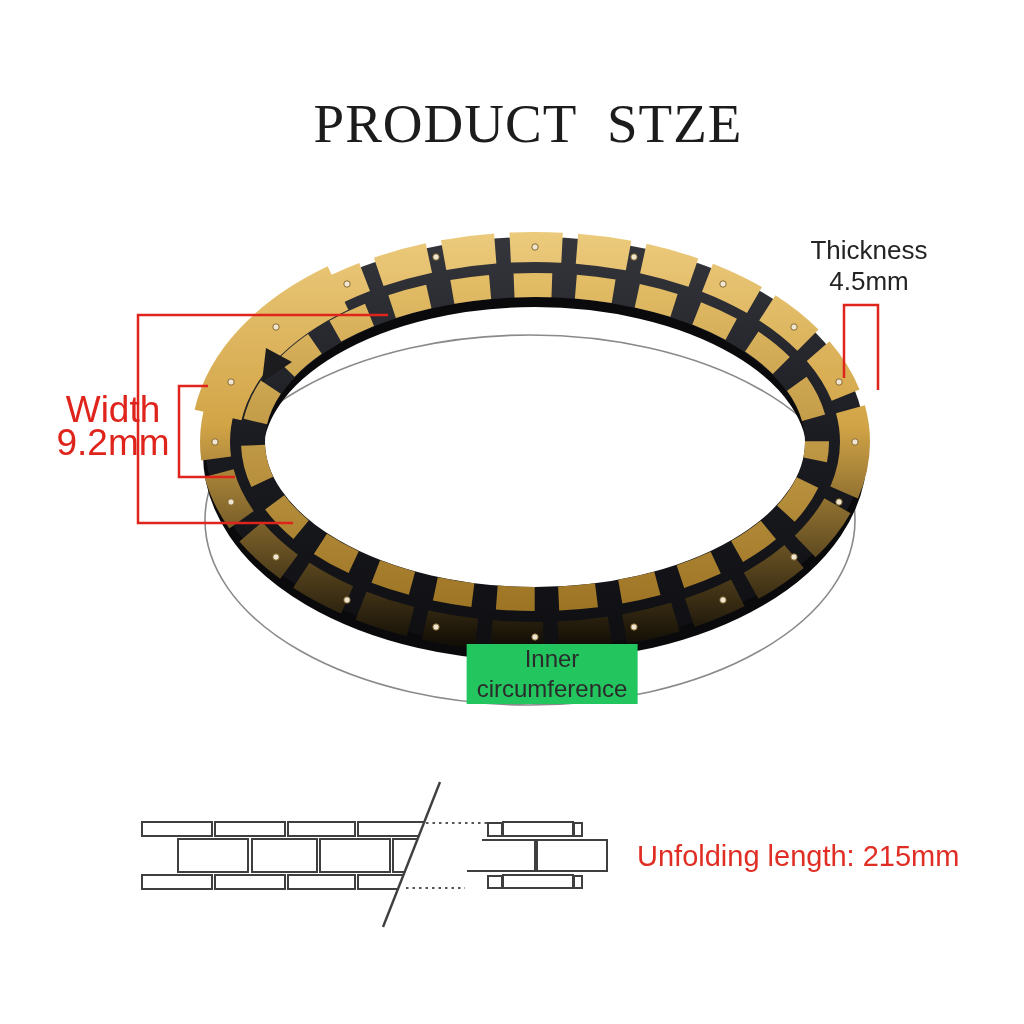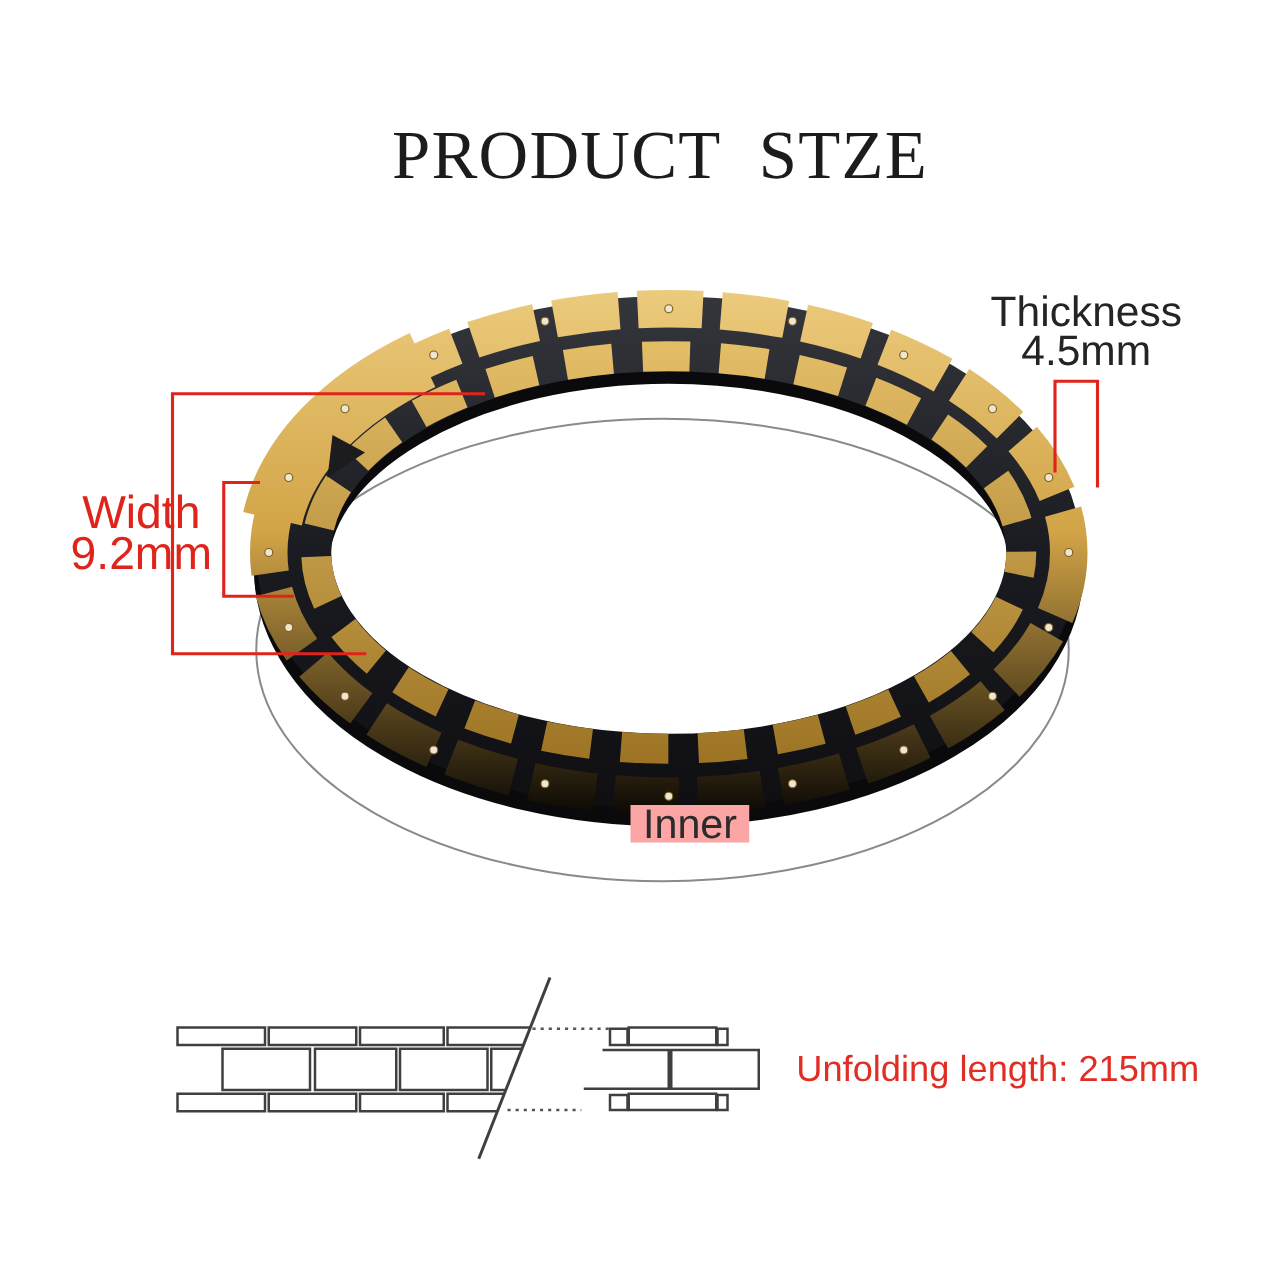--- a/index.html
+++ b/index.html
@@ -1,25 +1,25 @@
 <!DOCTYPE html>
 <html><head>
 <meta charset="utf-8">
 <style>
   html,body{margin:0;padding:0;background:#ffffff;}
   .stage{position:relative;width:1024px;height:1024px;background:#ffffff;overflow:hidden;
          font-family:"Liberation Sans",sans-serif;}
   .title{position:absolute;top:76px;left:0;width:1024px;text-align:center;
          font-family:"Liberation Serif",serif;font-weight:400;font-size:55px;color:#1c1c1c;
          letter-spacing:1px;word-spacing:16px;margin:16px;}
-  .lbl{position:absolute;text-align:center;color:#242424;font-size:34px;line-height:31px;}
+  .lbl{position:absolute;text-align:center;color:#242424;font-size:26px;line-height:31px;}
   .lbl-thickness{left:869px;top:235px;transform:translateX(-50%);}
   .lbl-width{left:113px;top:393px;transform:translateX(-50%);color:#de241b;font-size:37px;line-height:33px;}
-  .lbl-inner{left:552px;top:644px;transform:translateX(-50%);font-size:33px;line-height:30px;
-             background:#fca5a5;padding:0 10px;color:#2b2b2b;}
+  .lbl-inner{left:552px;top:644px;transform:translateX(-50%);font-size:24px;line-height:30px;
+             background:#22c55e;padding:0 10px;color:#2b2b2b;}
   .lbl-unfold{left:637px;top:840px;text-align:center;font-size:29px;color:#e02e24;line-height:32px;}
   svg.canvas{position:absolute;left:0;top:0;}
 </style>
 </head>
 <body>
 
 <div class="stage">
 
   <h1 class="title">PRODUCT STZE</h1>
 
@@ -122,17 +122,18 @@
     <div>4.5mm</div>
   </div>
 
   <div class="lbl lbl-width">
     <div>Width</div>
     <div>9.2mm</div>
   </div>
 
   <div class="lbl lbl-inner">
     <div>Inner</div>
+    <div>circumference</div>
   </div>
 
   <div class="lbl lbl-unfold">Unfolding length: 215mm</div>
 
 </div>
 
 </body></html>

